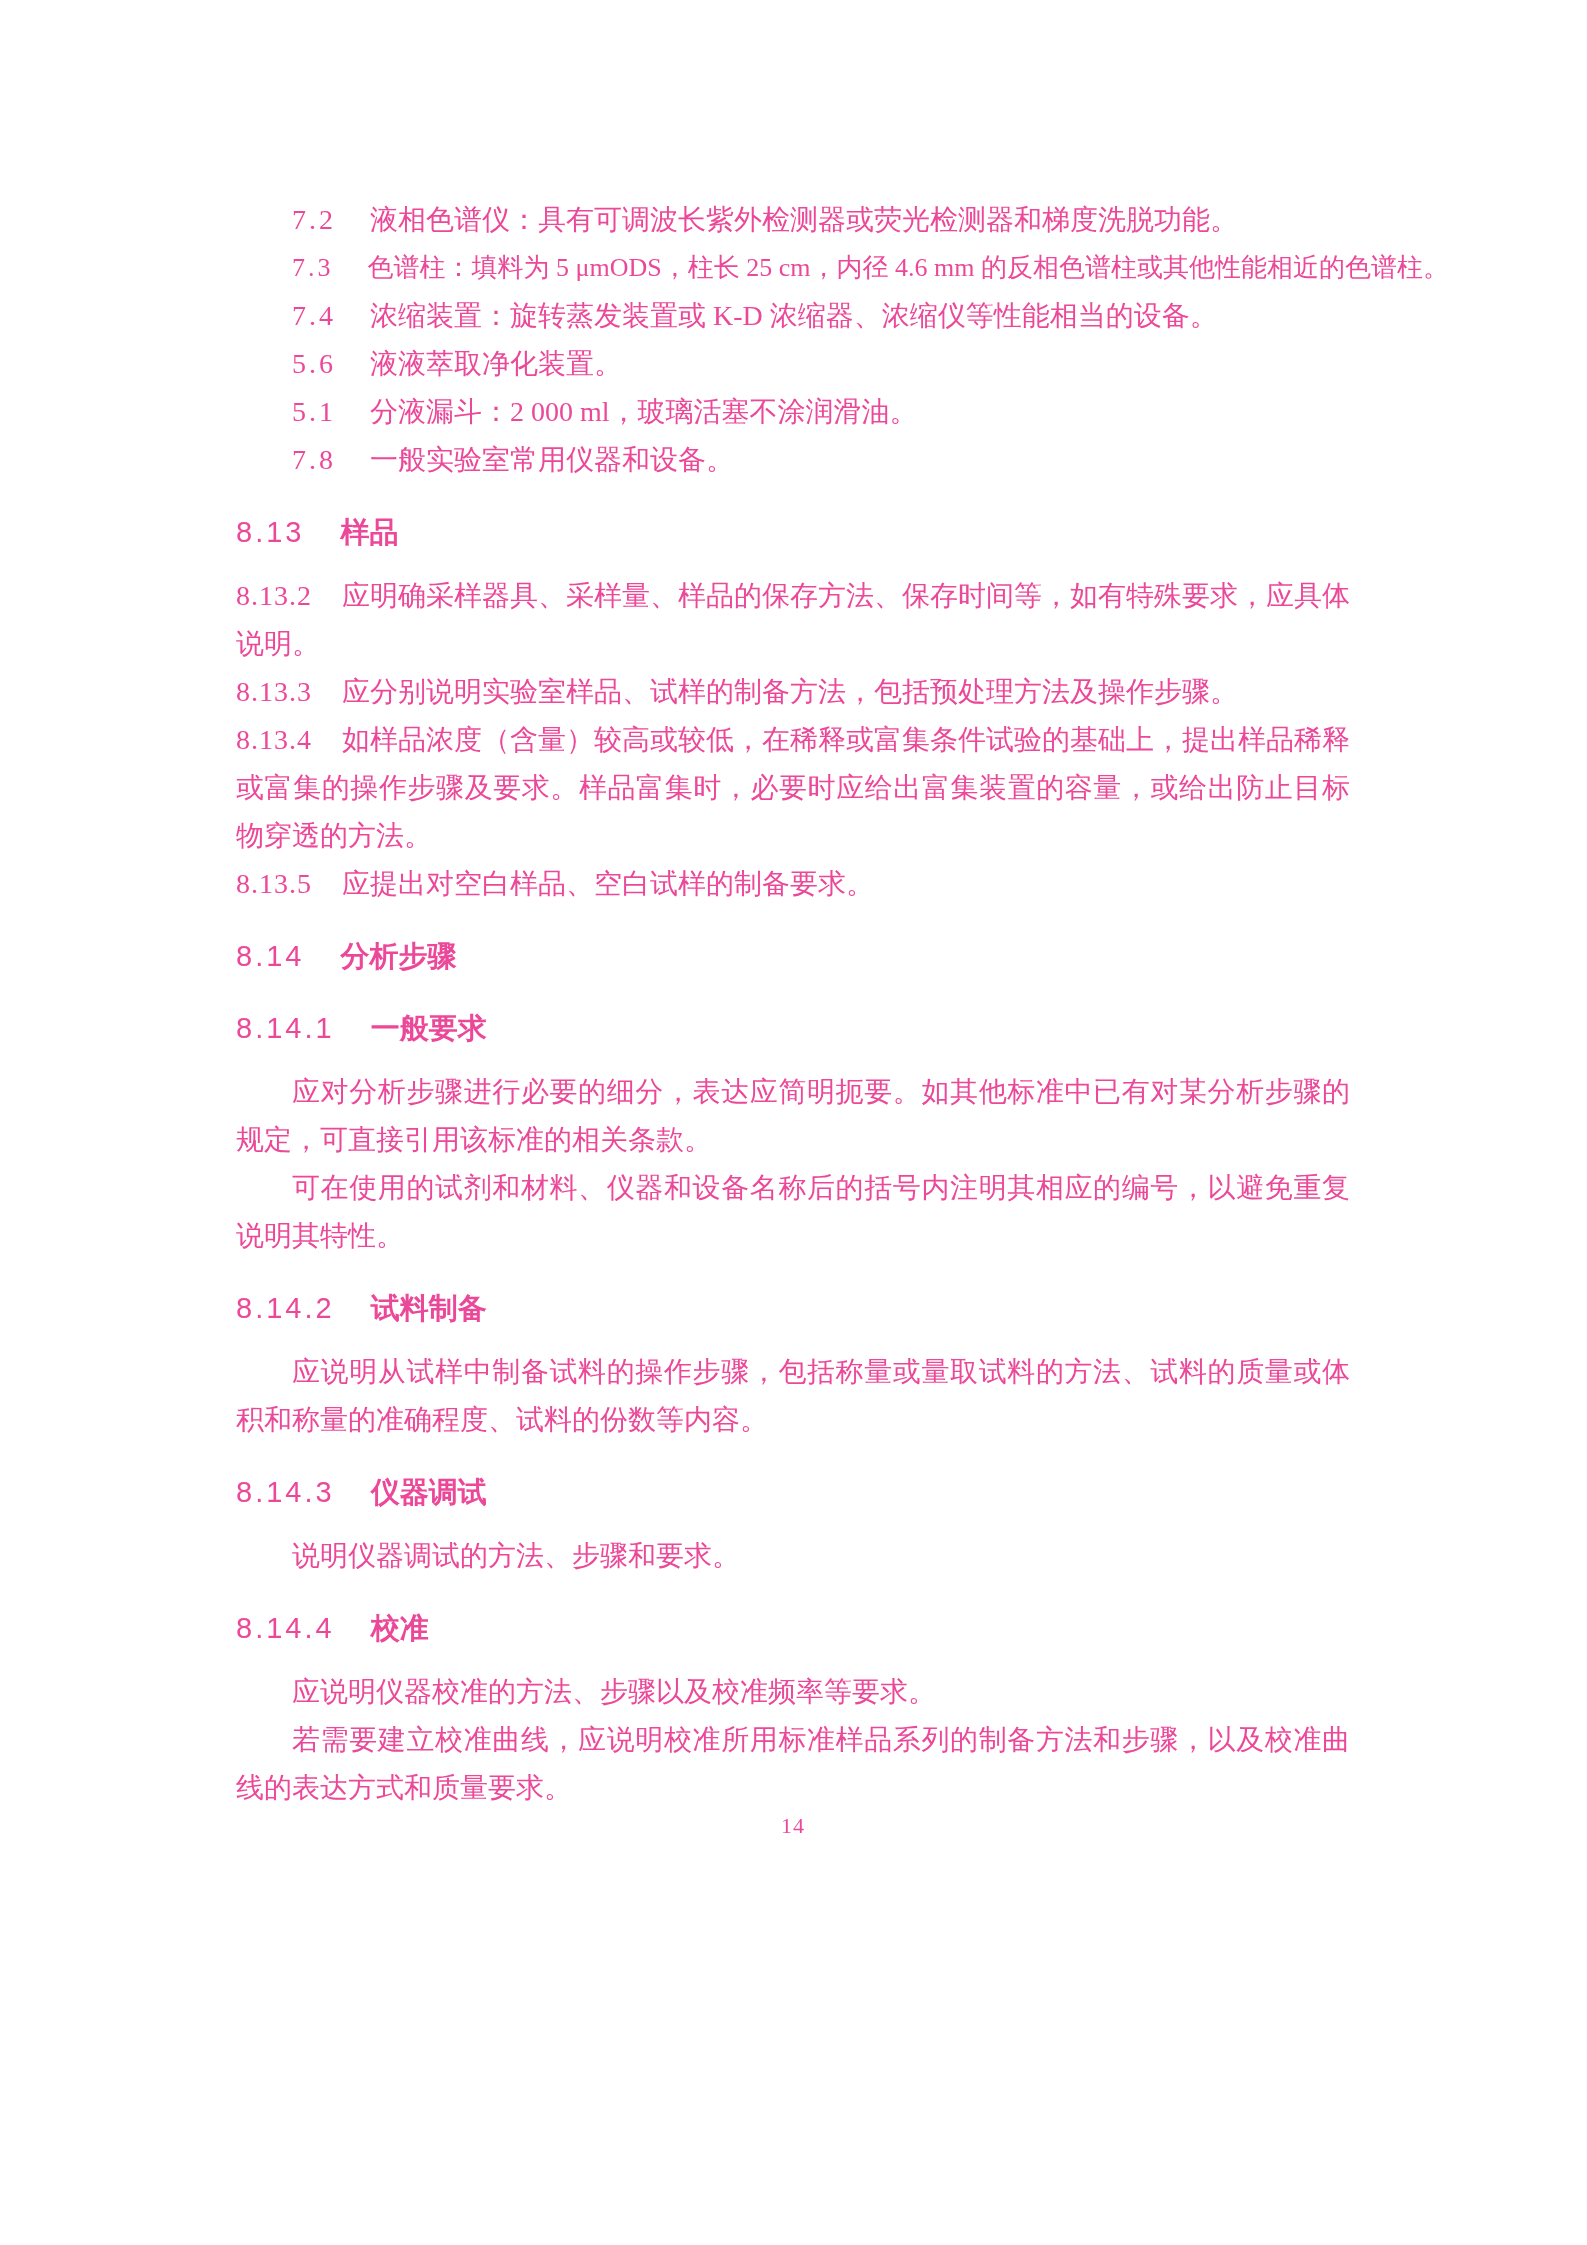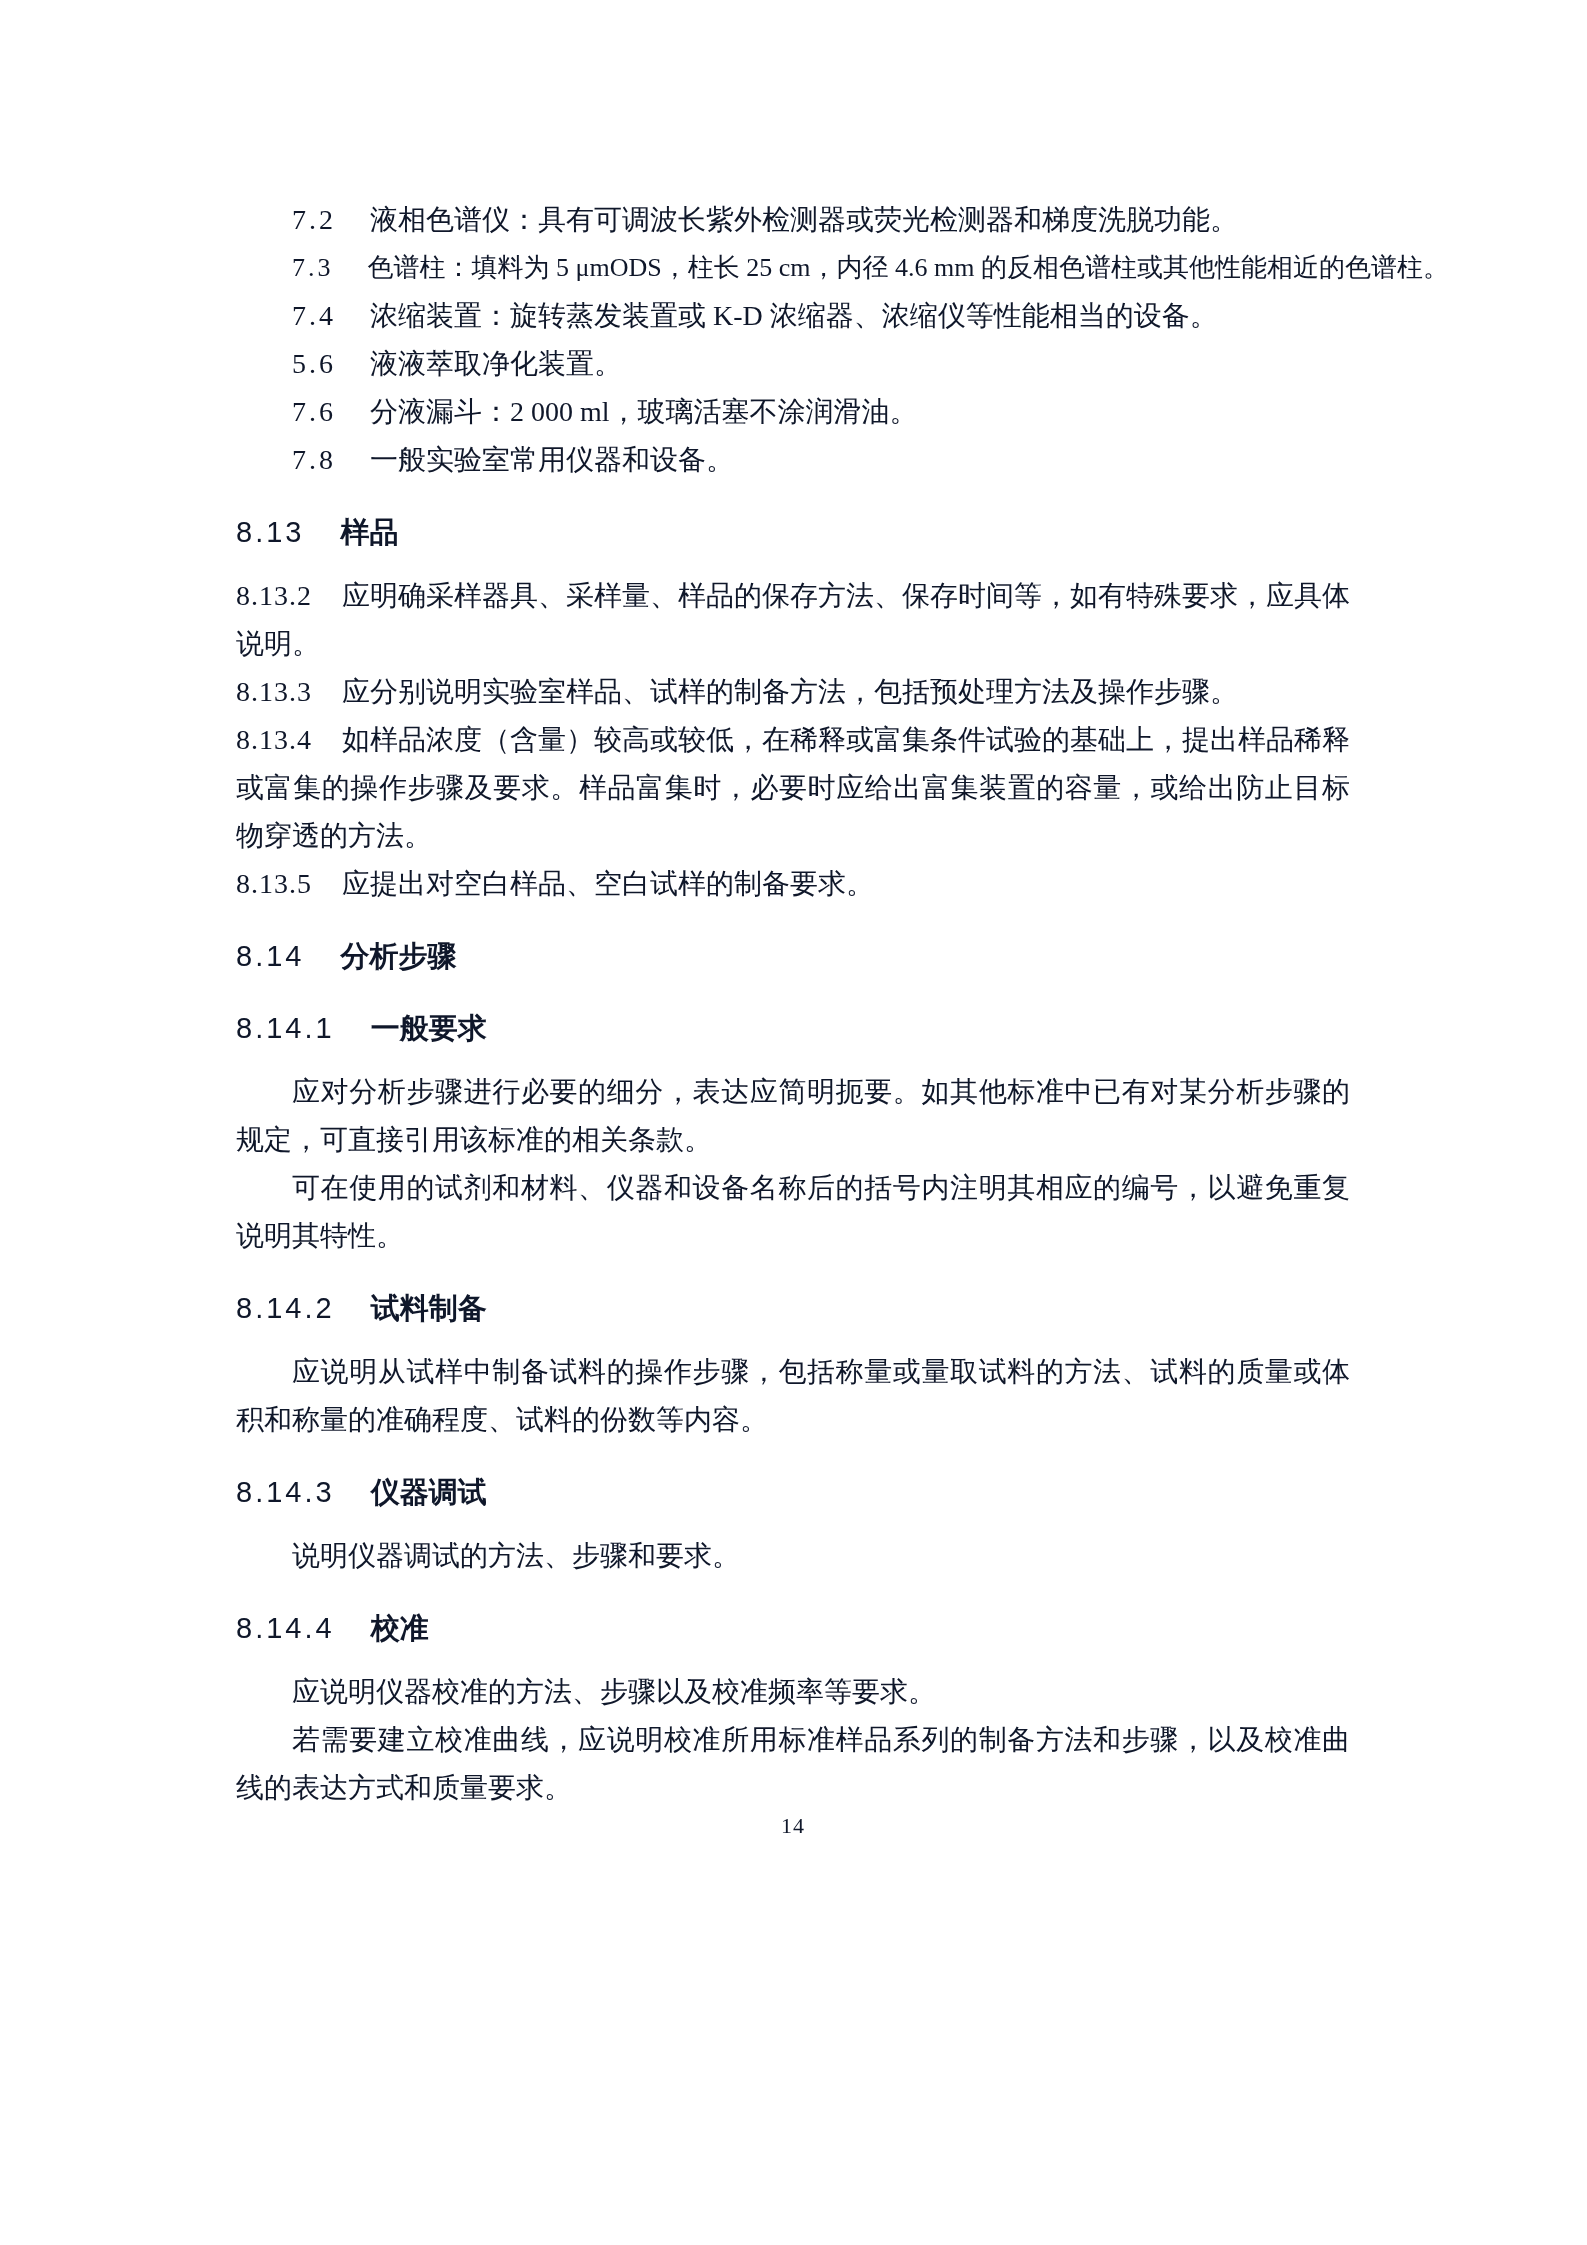--- a/index.html
+++ b/index.html
@@ -1,20 +1,20 @@
 <!DOCTYPE html>
 <html><head>
 <meta charset="utf-8">
 <style>
   html,body{margin:0;padding:0;background:#ffffff;}
   .page{
     position:relative;
     width:1587px;height:2245px;
     background:#ffffff;
-    color:#0f172a;
+    color:#ec4899;
     overflow:hidden;
   }
   .content{
     position:absolute;
     left:236px;top:196px;
     width:1114px;
     font-family:"Liberation Serif","DejaVu Serif",serif;
     font-size:28px;
     line-height:48px;
     text-align:justify;
@@ -51,21 +51,21 @@
 </head>
 <body>
 
 <div class="page">
   <div class="content">
 
     <p class="c7"><span class="num7">7.2</span><span>液相色谱仪：具有可调波长紫外检测器或荧光检测器和梯度洗脱功能。</span></p>
     <p class="c7 tight"><span class="num7">7.3</span><span>色谱柱：填料为 5 μmODS，柱长 25 cm，内径 4.6 mm 的反相色谱柱或其他性能相近的色谱柱。</span></p>
     <p class="c7"><span class="num7">7.4</span><span>浓缩装置：旋转蒸发装置或 K-D 浓缩器、浓缩仪等性能相当的设备。</span></p>
     <p class="c7"><span class="num7">5.6</span><span>液液萃取净化装置。</span></p>
-    <p class="c7"><span class="num7">7.6</span><span>分液漏斗：2 000 ml，玻璃活塞不涂润滑油。</span></p>
+    <p class="c7"><span class="num7">5.1</span><span>分液漏斗：2 000 ml，玻璃活塞不涂润滑油。</span></p>
     <p class="c7"><span class="num7">7.8</span><span>一般实验室常用仪器和设备。</span></p>
 
     <div class="hd"><span class="hnum">8.13</span><span>样品</span></div>
 
     <p><span class="cnum">8.13.2</span><span>应明确采样器具、采样量、样品的保存方法、保存时间等，如有特殊要求，应具体说明。</span></p>
     <p><span class="cnum">8.13.3</span><span>应分别说明实验室样品、试样的制备方法，包括预处理方法及操作步骤。</span></p>
     <p><span class="cnum">8.13.4</span><span>如样品浓度（含量）较高或较低，在稀释或富集条件试验的基础上，提出样品稀释或富集的操作步骤及要求。样品富集时，必要时应给出富集装置的容量，或给出防止目标物穿透的方法。</span></p>
     <p><span class="cnum">8.13.5</span><span>应提出对空白样品、空白试样的制备要求。</span></p>
 
     <div class="hd"><span class="hnum">8.14</span><span>分析步骤</span></div>

